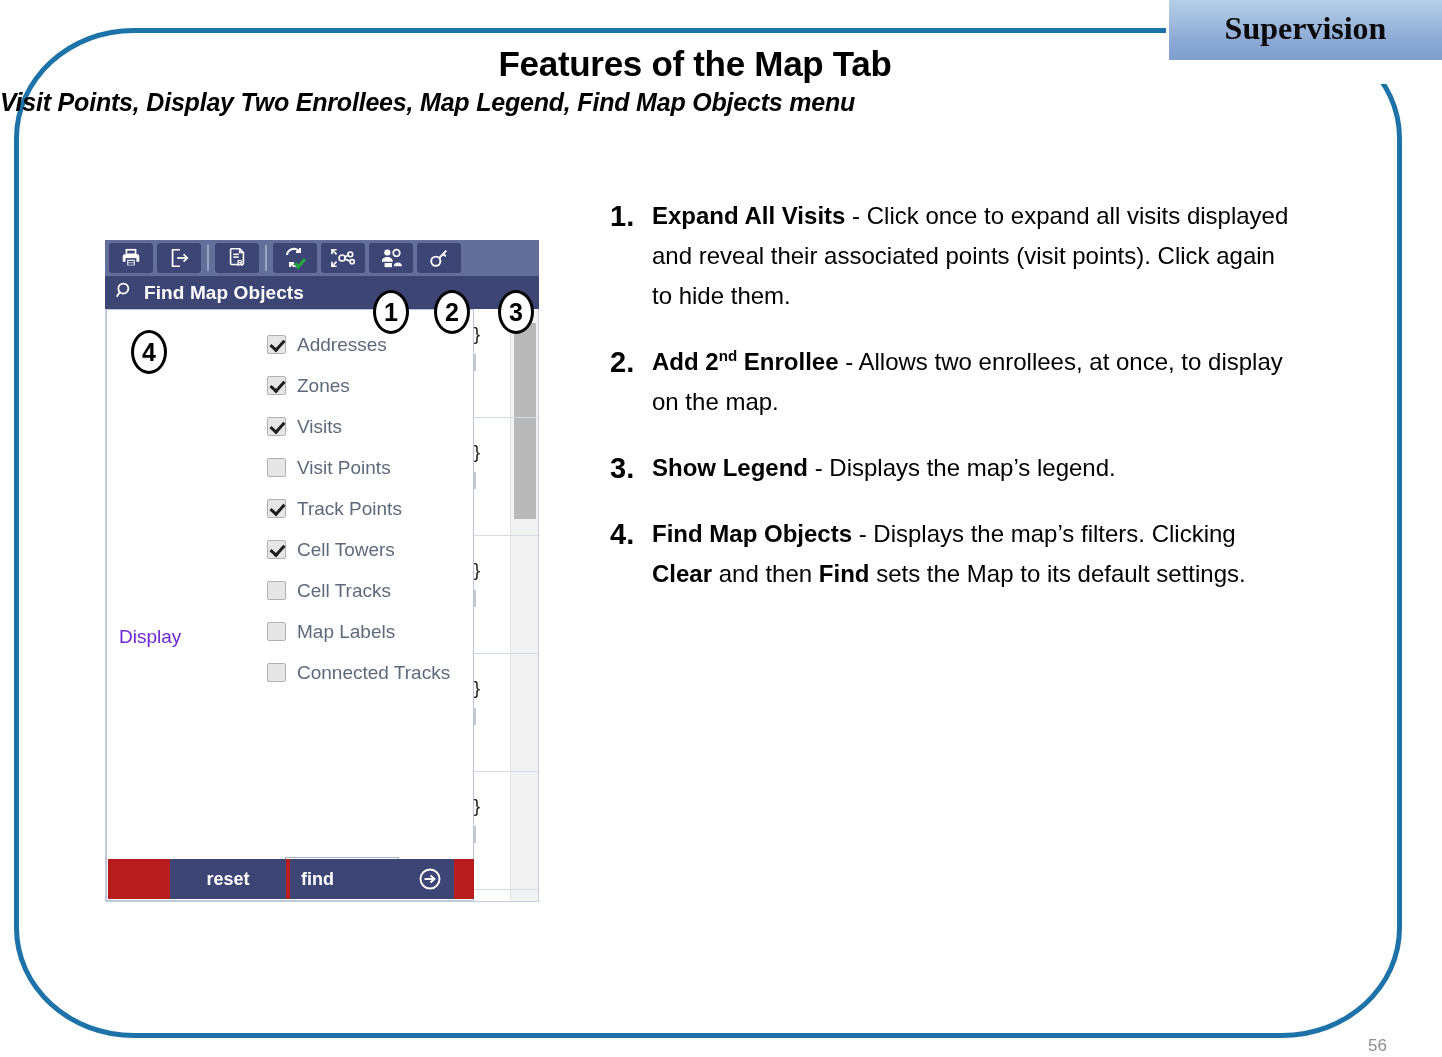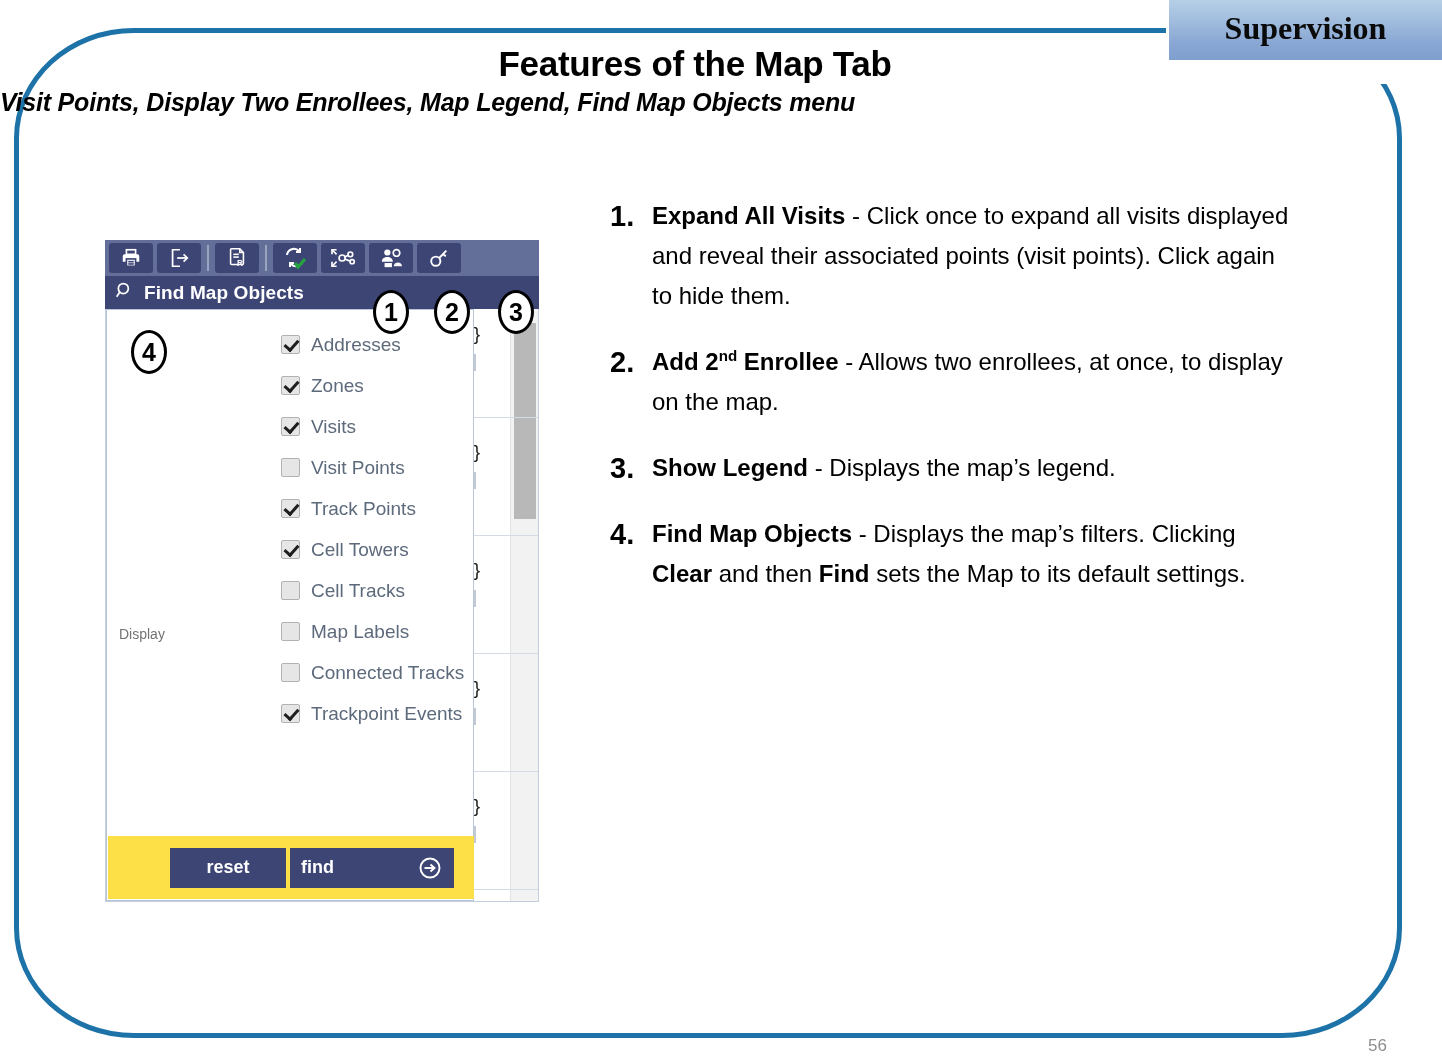--- a/index.html
+++ b/index.html
@@ -207,21 +207,21 @@
     position: absolute;
     left: 1px; top: 69px;
     width: 368px;
     height: 592px;
     background: #ffffff;
     border: 1px solid #b9c6d8;
     box-sizing: border-box;
   }
   .opt-list {
     position: absolute;
-    left: 174px; top: 14px;
+    left: 160px; top: 14px;
     width: 190px;
   }
   .opt {
     display: flex;
     align-items: center;
     height: 41px;
   }
   .cb {
     width: 19px; height: 19px;
     background: #e6e6e6;
@@ -243,22 +243,22 @@
   .opt-label {
     font-size: 19px;
     color: #5d6a7c;
     margin-left: 11px;
     white-space: nowrap;
   }
 
   .display-lbl {
     position: absolute;
     left: 12px; top: 316px;
-    font-size: 14px;
-    color: #737373;
+    font-size: 19px;
+    color: #6d28d9;
   }
   .zones-lbl {
     position: absolute;
     left: 12px; top: 555px;
     font-size: 19px;
     color: #5d6a7c;
   }
   .zones-select {
     position: absolute;
     left: 178px; top: 547px;
@@ -280,22 +280,22 @@
     width: 0; height: 0;
     border-left: 6px solid transparent;
     border-right: 6px solid transparent;
     border-top: 7px solid #44506a;
   }
 
   
   .actionbar {
     position: absolute;
     left: 1px; bottom: 1px;
-    width: 366px; height: 63px;
-    background: #fde047;
+    width: 366px; height: 40px;
+    background: #b91c1c;
     display: flex;
     align-items: center;
   }
   .btn-reset {
     margin-left: 62px;
     width: 116px; height: 40px;
     background: #3d4575;
     color: #ffffff;
     font-size: 18px;
     font-weight: bold;
@@ -548,24 +548,20 @@
           <span class="opt-label">Cell Tracks</span>
         </div>
         <div class="opt">
           <span class="cb"></span>
           <span class="opt-label">Map Labels</span>
         </div>
         <div class="opt">
           <span class="cb"></span>
           <span class="opt-label">Connected Tracks</span>
         </div>
-        <div class="opt">
-          <span class="cb on"></span>
-          <span class="opt-label">Trackpoint Events</span>
-        </div>
       </div>
 
       <div class="zones-lbl">Zones Smaller Than</div>
 
       <div class="zones-select">
         <span class="val">500 ft</span>
         <span class="arrow"></span>
       </div>
 
       <div class="actionbar">

